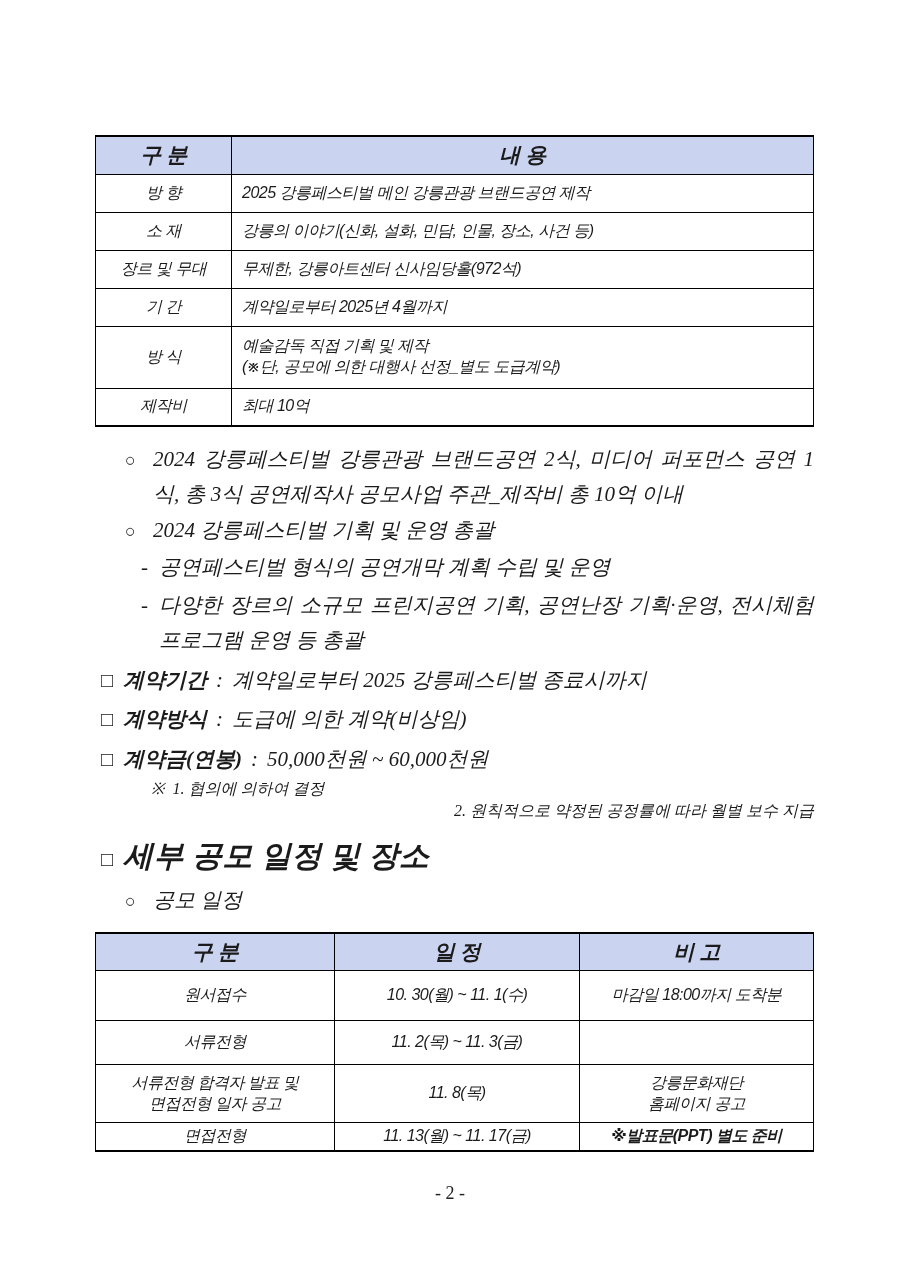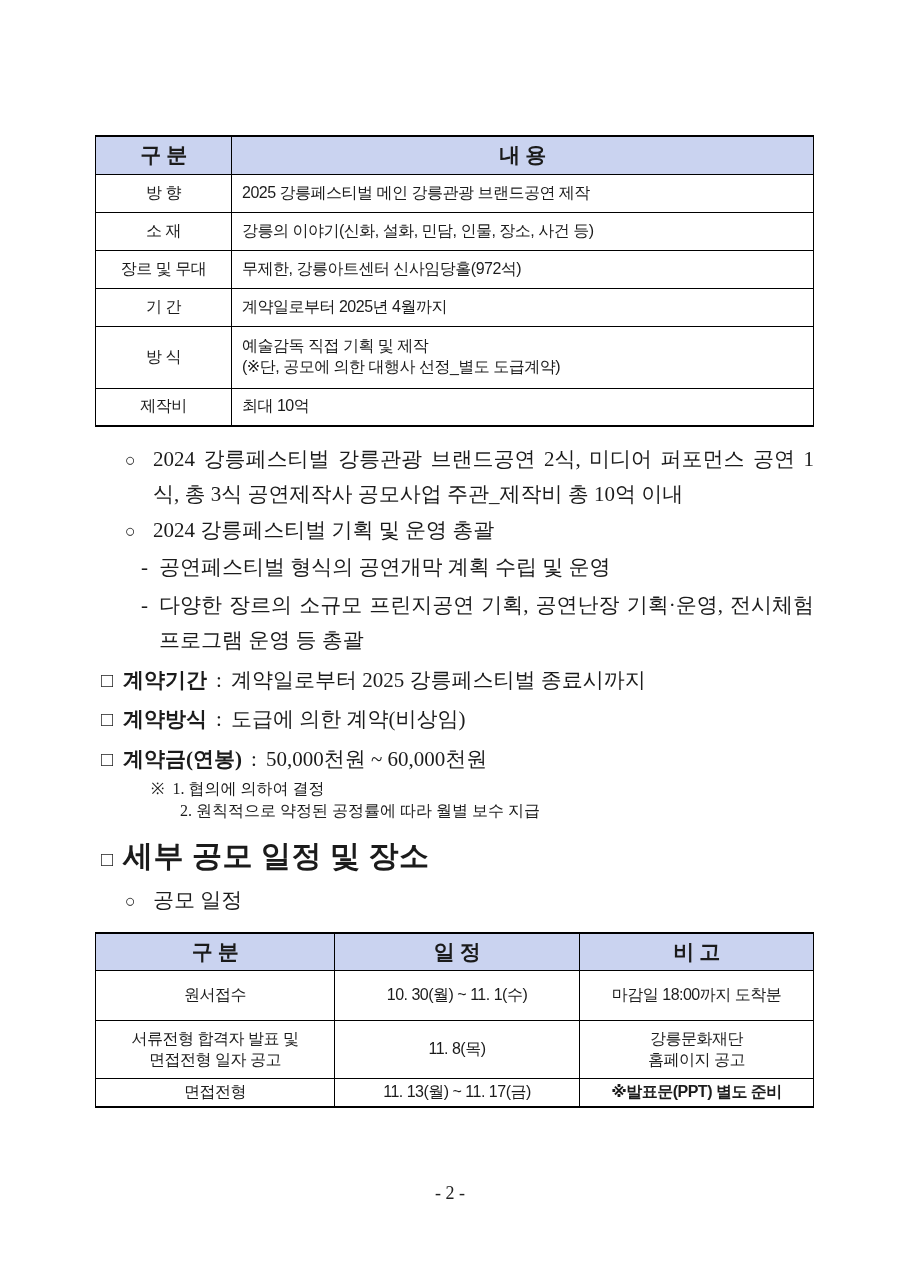--- a/index.html
+++ b/index.html
@@ -6,21 +6,21 @@
   html,body { background:#ffffff; }
   .page {
     position:relative;
     width:900px; height:1272px;
     background:#ffffff;
     font-family:"Liberation Serif","DejaVu Serif",serif;
     color:#1b1b1b;
     overflow:hidden;
   }
   .content {
-    position:absolute; left:95px; top:135px; width:719px;
+    position:absolute; left:95px; top:135px; width:719px;font-style:italic;
   }
 
   
   table.doc-table {
     border-collapse:collapse; width:100%; table-layout:fixed;
     border-top:2.5px solid #000; border-bottom:2.5px solid #000;
     font-family:"Liberation Sans","DejaVu Sans",sans-serif;
     letter-spacing:-0.5px;
   }
   table.doc-table th, table.doc-table td {
@@ -65,21 +65,21 @@
   }
   .d-item .bullet { display:inline-block; width:18px; text-indent:0; }
   .sq-item { margin-left:6px; margin-top:4px; }
   .sq-item .bullet { font-weight:bold; margin-right:10px; font-size:20px; }
   .sq-item .sq-label { font-weight:bold; }
   .sq-item .colon { margin:0 9px; }
   .note-block {
     margin-left:56px; font-size:16px; line-height:1.38; margin-top:1px;
   }
   .note-l1 .note-mark { margin-right:8px; }
-  .note-l2 { padding-left:29px; }
+  .note-l2 { padding-left:29px;text-align:right; }
   .heading-item { margin-left:6px; margin-top:8px; }
   .heading-item .bullet { font-weight:bold; margin-right:10px; font-size:20px; }
   .heading-item .sq-label { font-weight:bold; font-size:30px; letter-spacing:0.5px; }
   .sub-circle { margin-left:30px; margin-top:2px; }
   .sub-circle .bullet { display:inline-block; width:28px; font-size:18px; }
 
   .table2-wrap { margin-top:13px; }
 
   .footer {
     position:absolute; left:0; right:0; top:1183px;
@@ -192,20 +192,25 @@
             <tr>
           <th>구 분</th>
           <th>일 정</th>
           <th>비 고</th>
         </tr>
         <tr class="r1">
           <td>원서접수</td>
           <td>10. 30(월) ~ 11. 1(수)</td>
           <td>마감일 18:00까지 도착분</td>
         </tr>
+        <tr class="r2">
+          <td>서류전형</td>
+          <td>11. 2(목) ~ 11. 3(금)</td>
+          <td></td>
+        </tr>
         <tr class="r3">
           <td>
             <div>서류전형 합격자 발표 및</div>
             <div>면접전형 일자 공고</div>
           </td>
           <td>11. 8(목)</td>
           <td>
             <div>강릉문화재단</div>
             <div>홈페이지 공고</div>
           </td>

